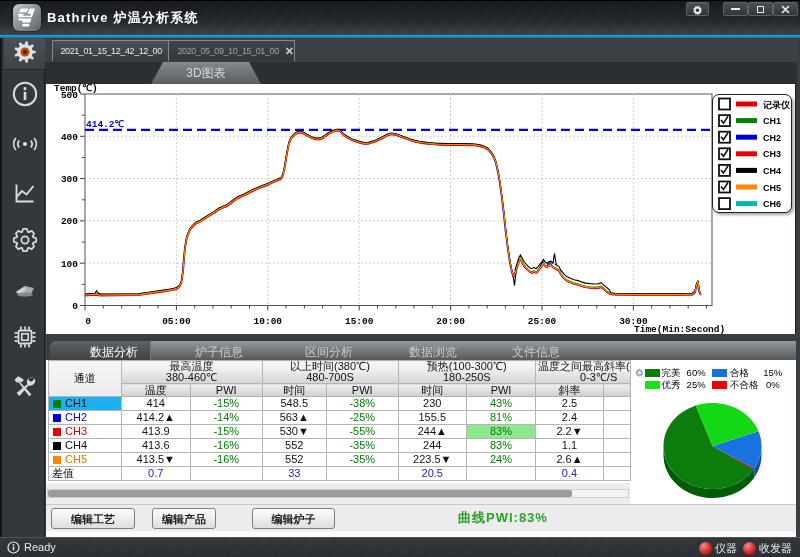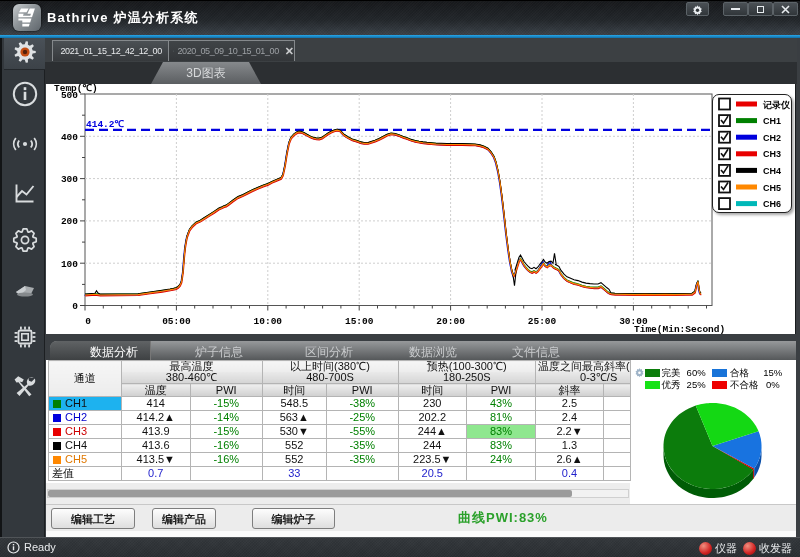--- a/index.html
+++ b/index.html
@@ -351,21 +351,21 @@
         <td class="pwi">43%</td>
         <td>2.5</td>
         <td></td>
       </tr>
 <tr>
         <td style="text-align:left;color:#0000cc;padding-left:4px"><span class="sq" style="background:#0000dd"></span>CH2</td>
         <td>414.2▲</td>
         <td class="pwi">-14%</td>
         <td>563▲</td>
         <td class="pwi">-25%</td>
-        <td>202.2</td>
+        <td>155.5</td>
         <td class="pwi">81%</td>
         <td>2.4</td>
         <td></td>
       </tr>
 <tr>
         <td style="text-align:left;color:#cc0000;padding-left:4px"><span class="sq" style="background:#e80000"></span>CH3</td>
         <td>413.9</td>
         <td class="pwi">-15%</td>
         <td>530▼</td>
         <td class="pwi">-55%</td>
@@ -375,21 +375,21 @@
         <td></td>
       </tr>
 <tr>
         <td style="text-align:left;padding-left:4px"><span class="sq" style="background:#000"></span>CH4</td>
         <td>413.6</td>
         <td class="pwi">-16%</td>
         <td>552</td>
         <td class="pwi">-35%</td>
         <td>244</td>
         <td class="pwi">83%</td>
-        <td>1.3</td>
+        <td>1.1</td>
         <td></td>
       </tr>
 <tr>
         <td style="text-align:left;color:#e07800;padding-left:4px"><span class="sq" style="background:#ff8800"></span>CH5</td>
         <td>413.5▼</td>
         <td class="pwi">-16%</td>
         <td>552</td>
         <td class="pwi">-35%</td>
         <td>223.5▼</td>
         <td class="pwi">24%</td>

